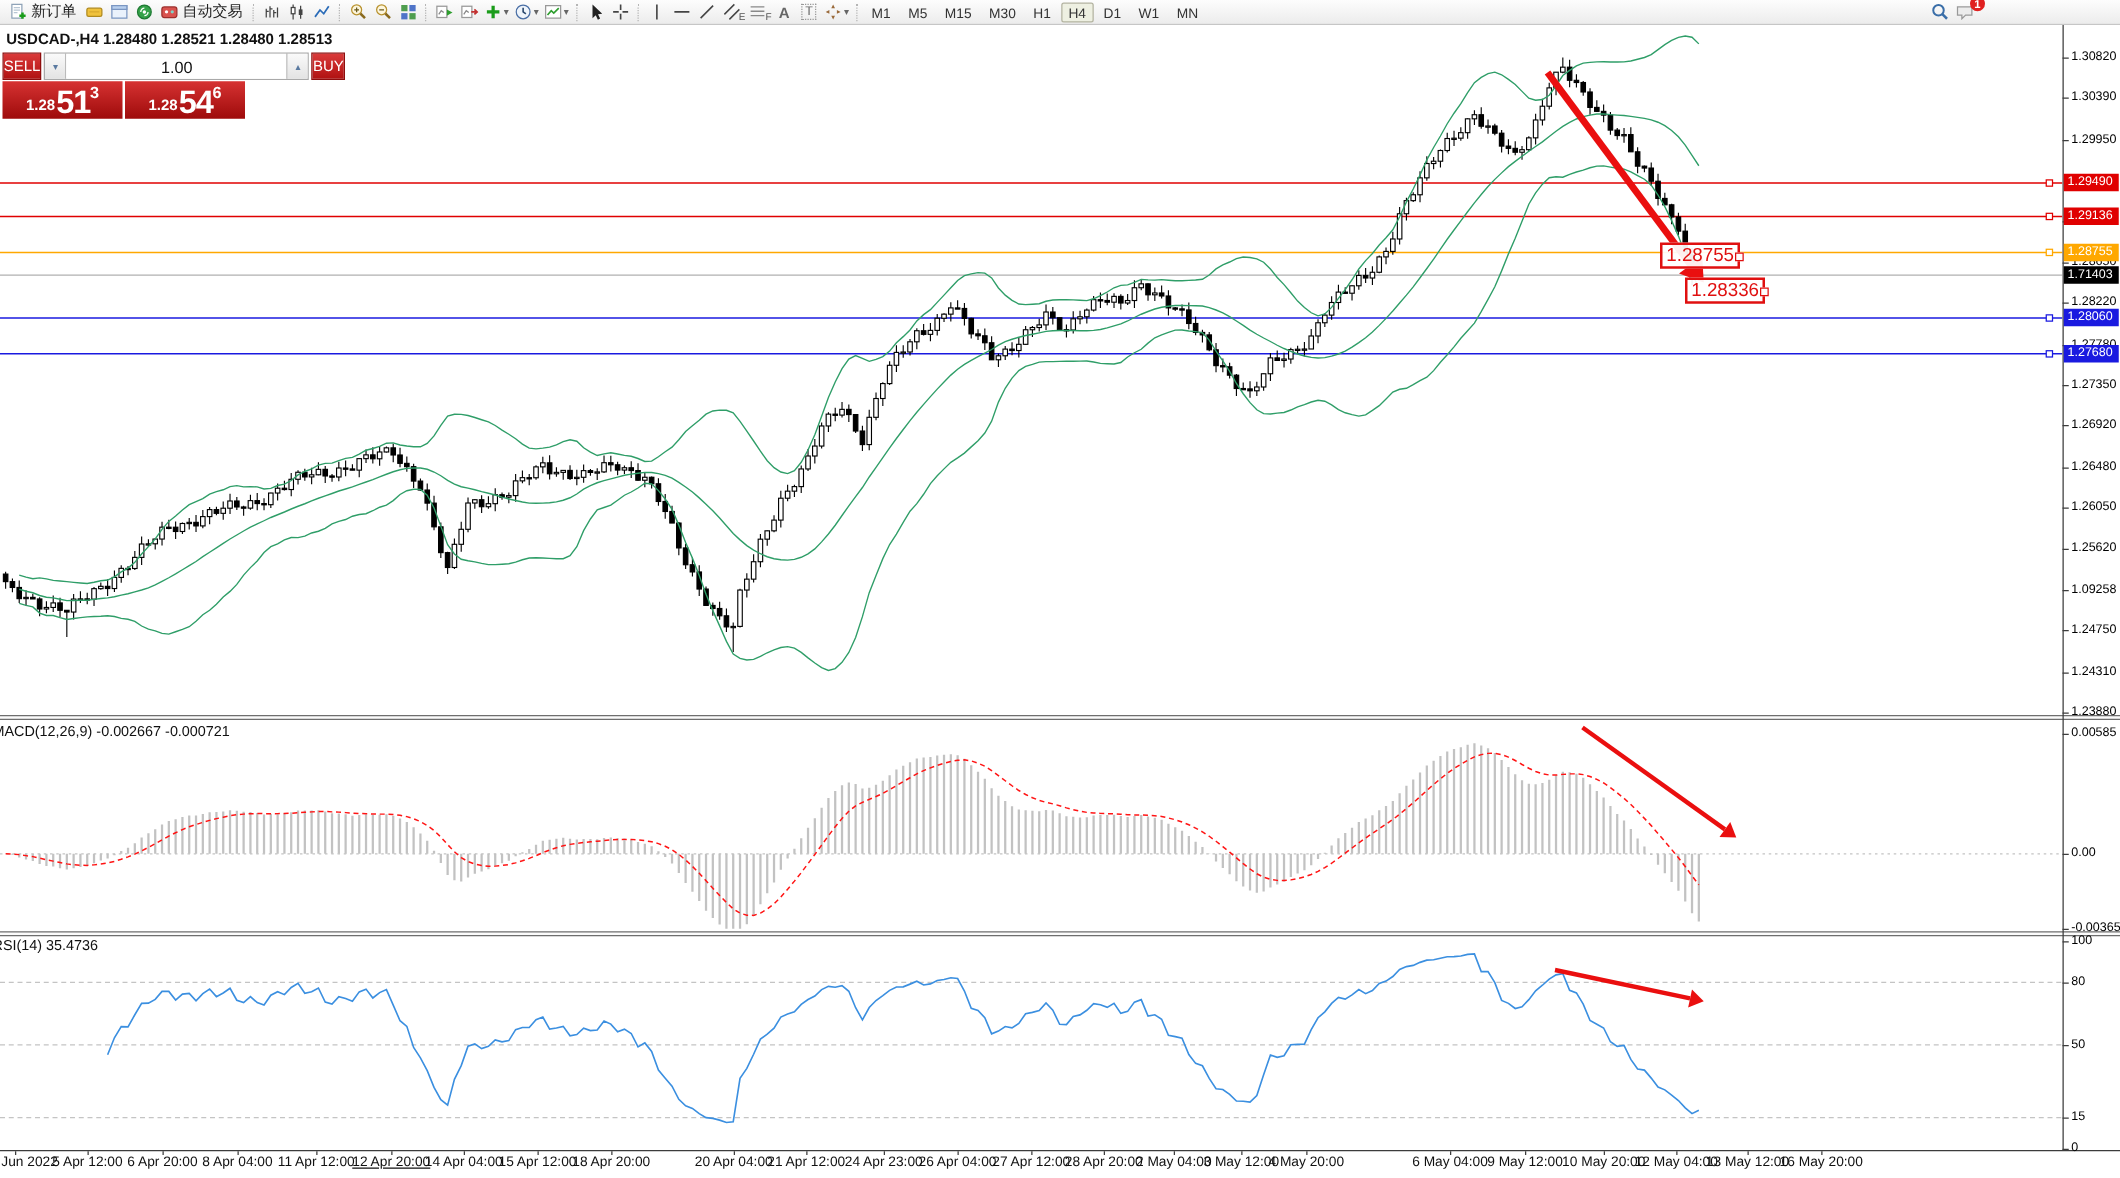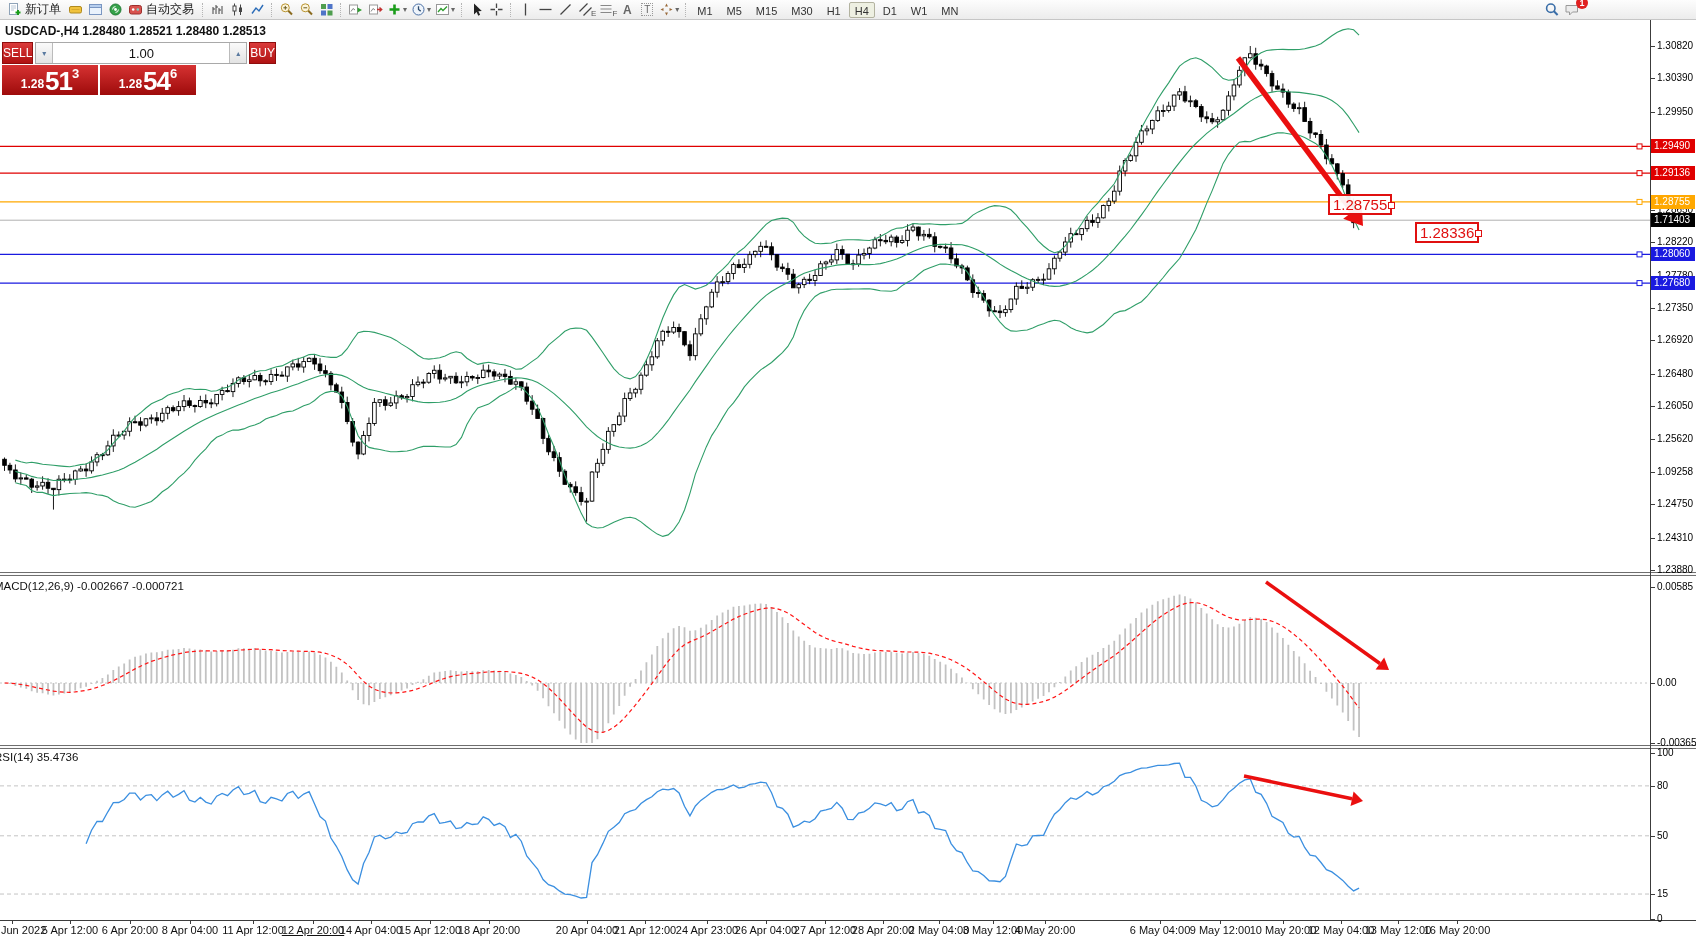--- a/index.html
+++ b/index.html
@@ -920,14 +920,14 @@
     <div class="dtick" style="left: 1398px;"></div>
     <div class="dlabel" style="left: 1457px;">16 May 20:00</div>
     <div class="dtick" style="left: 1457px;"></div>
     <div class="badge" style="top: 139.423px; background: rgb(224, 0, 0);">1.29490</div>
     <div class="badge" style="top: 166.152px; background: rgb(224, 0, 0);">1.29136</div>
     <div class="badge" style="top: 194.92px; background: rgb(255, 168, 0);">1.28755</div>
     <div class="badge" style="top: 247.396px; background: rgb(26, 26, 224);">1.28060</div>
     <div class="badge" style="top: 276.088px; background: rgb(26, 26, 224);">1.27680</div>
     <div class="badge" style="top: 213.192px; background: rgb(0, 0, 0);">1.71403</div>
     <div class="callout" style="left: 1328px; top: 194px;">1.28755</div>
-    <div class="callout" style="left: 1415px; top: 222px;">1.28336</div>
+    <div class="callout" style="left: 1348px; top: 222px;">1.28336</div>
   </div>
 
 </body></html>

